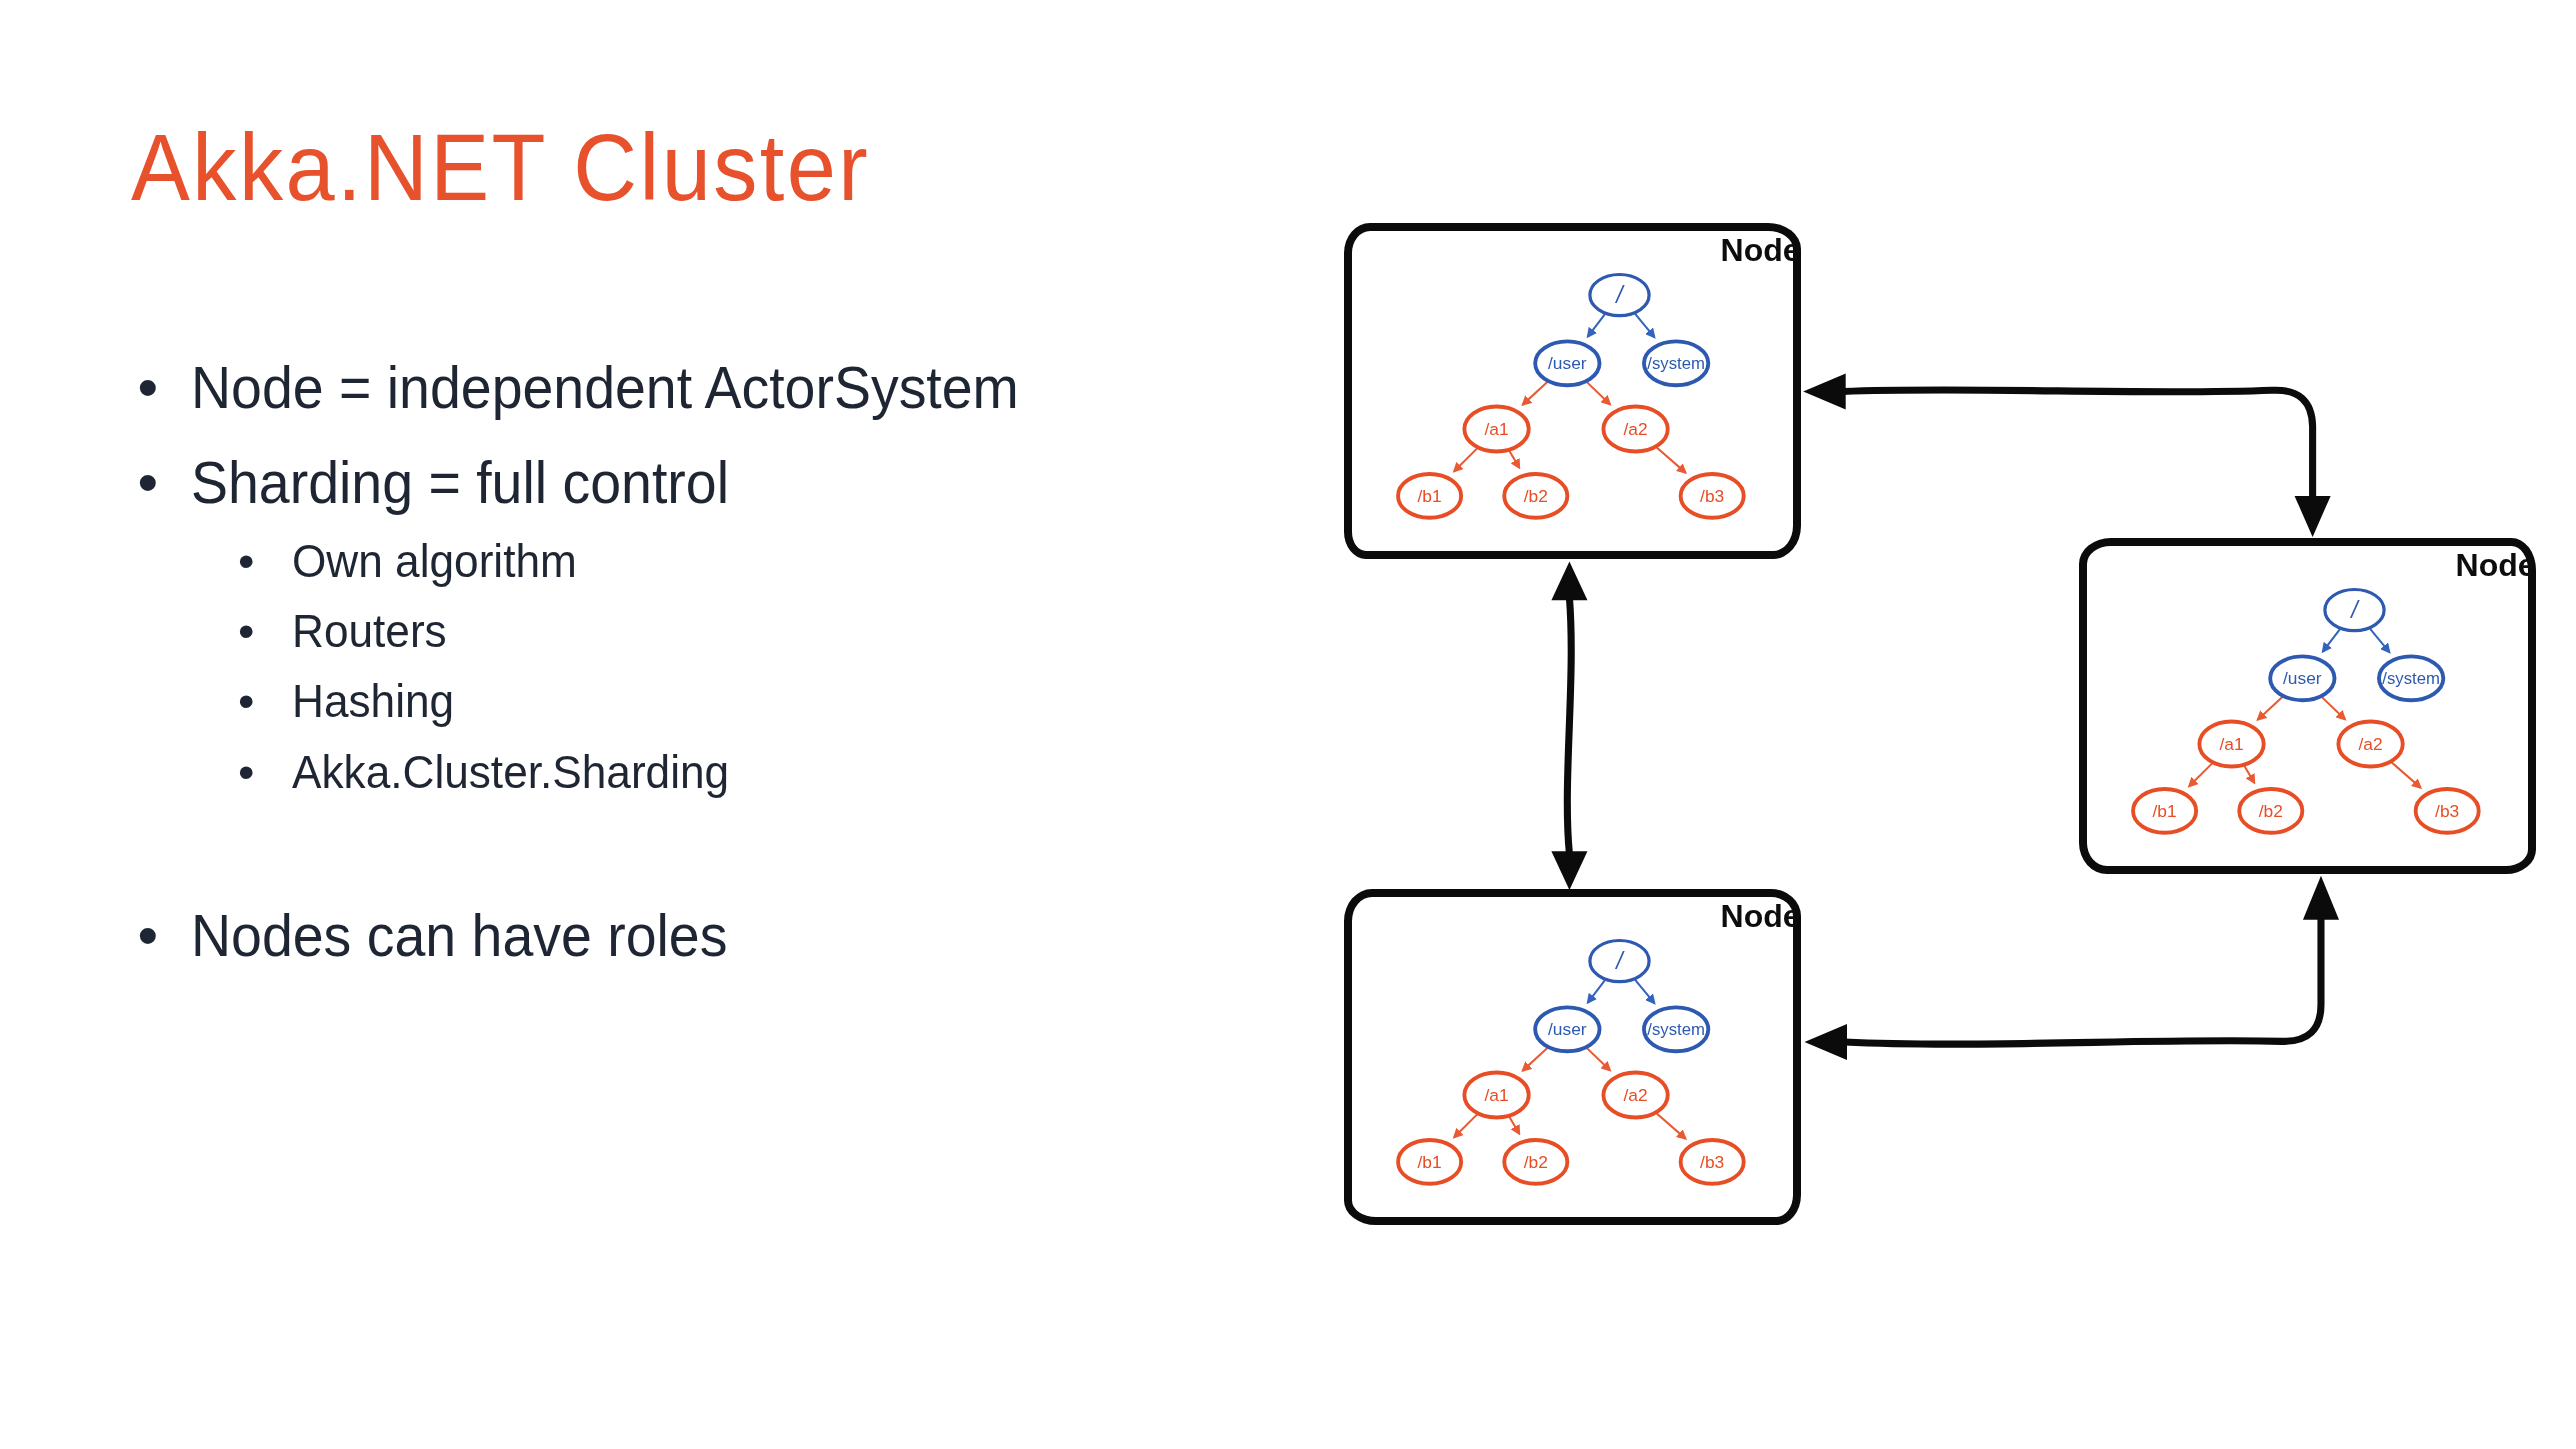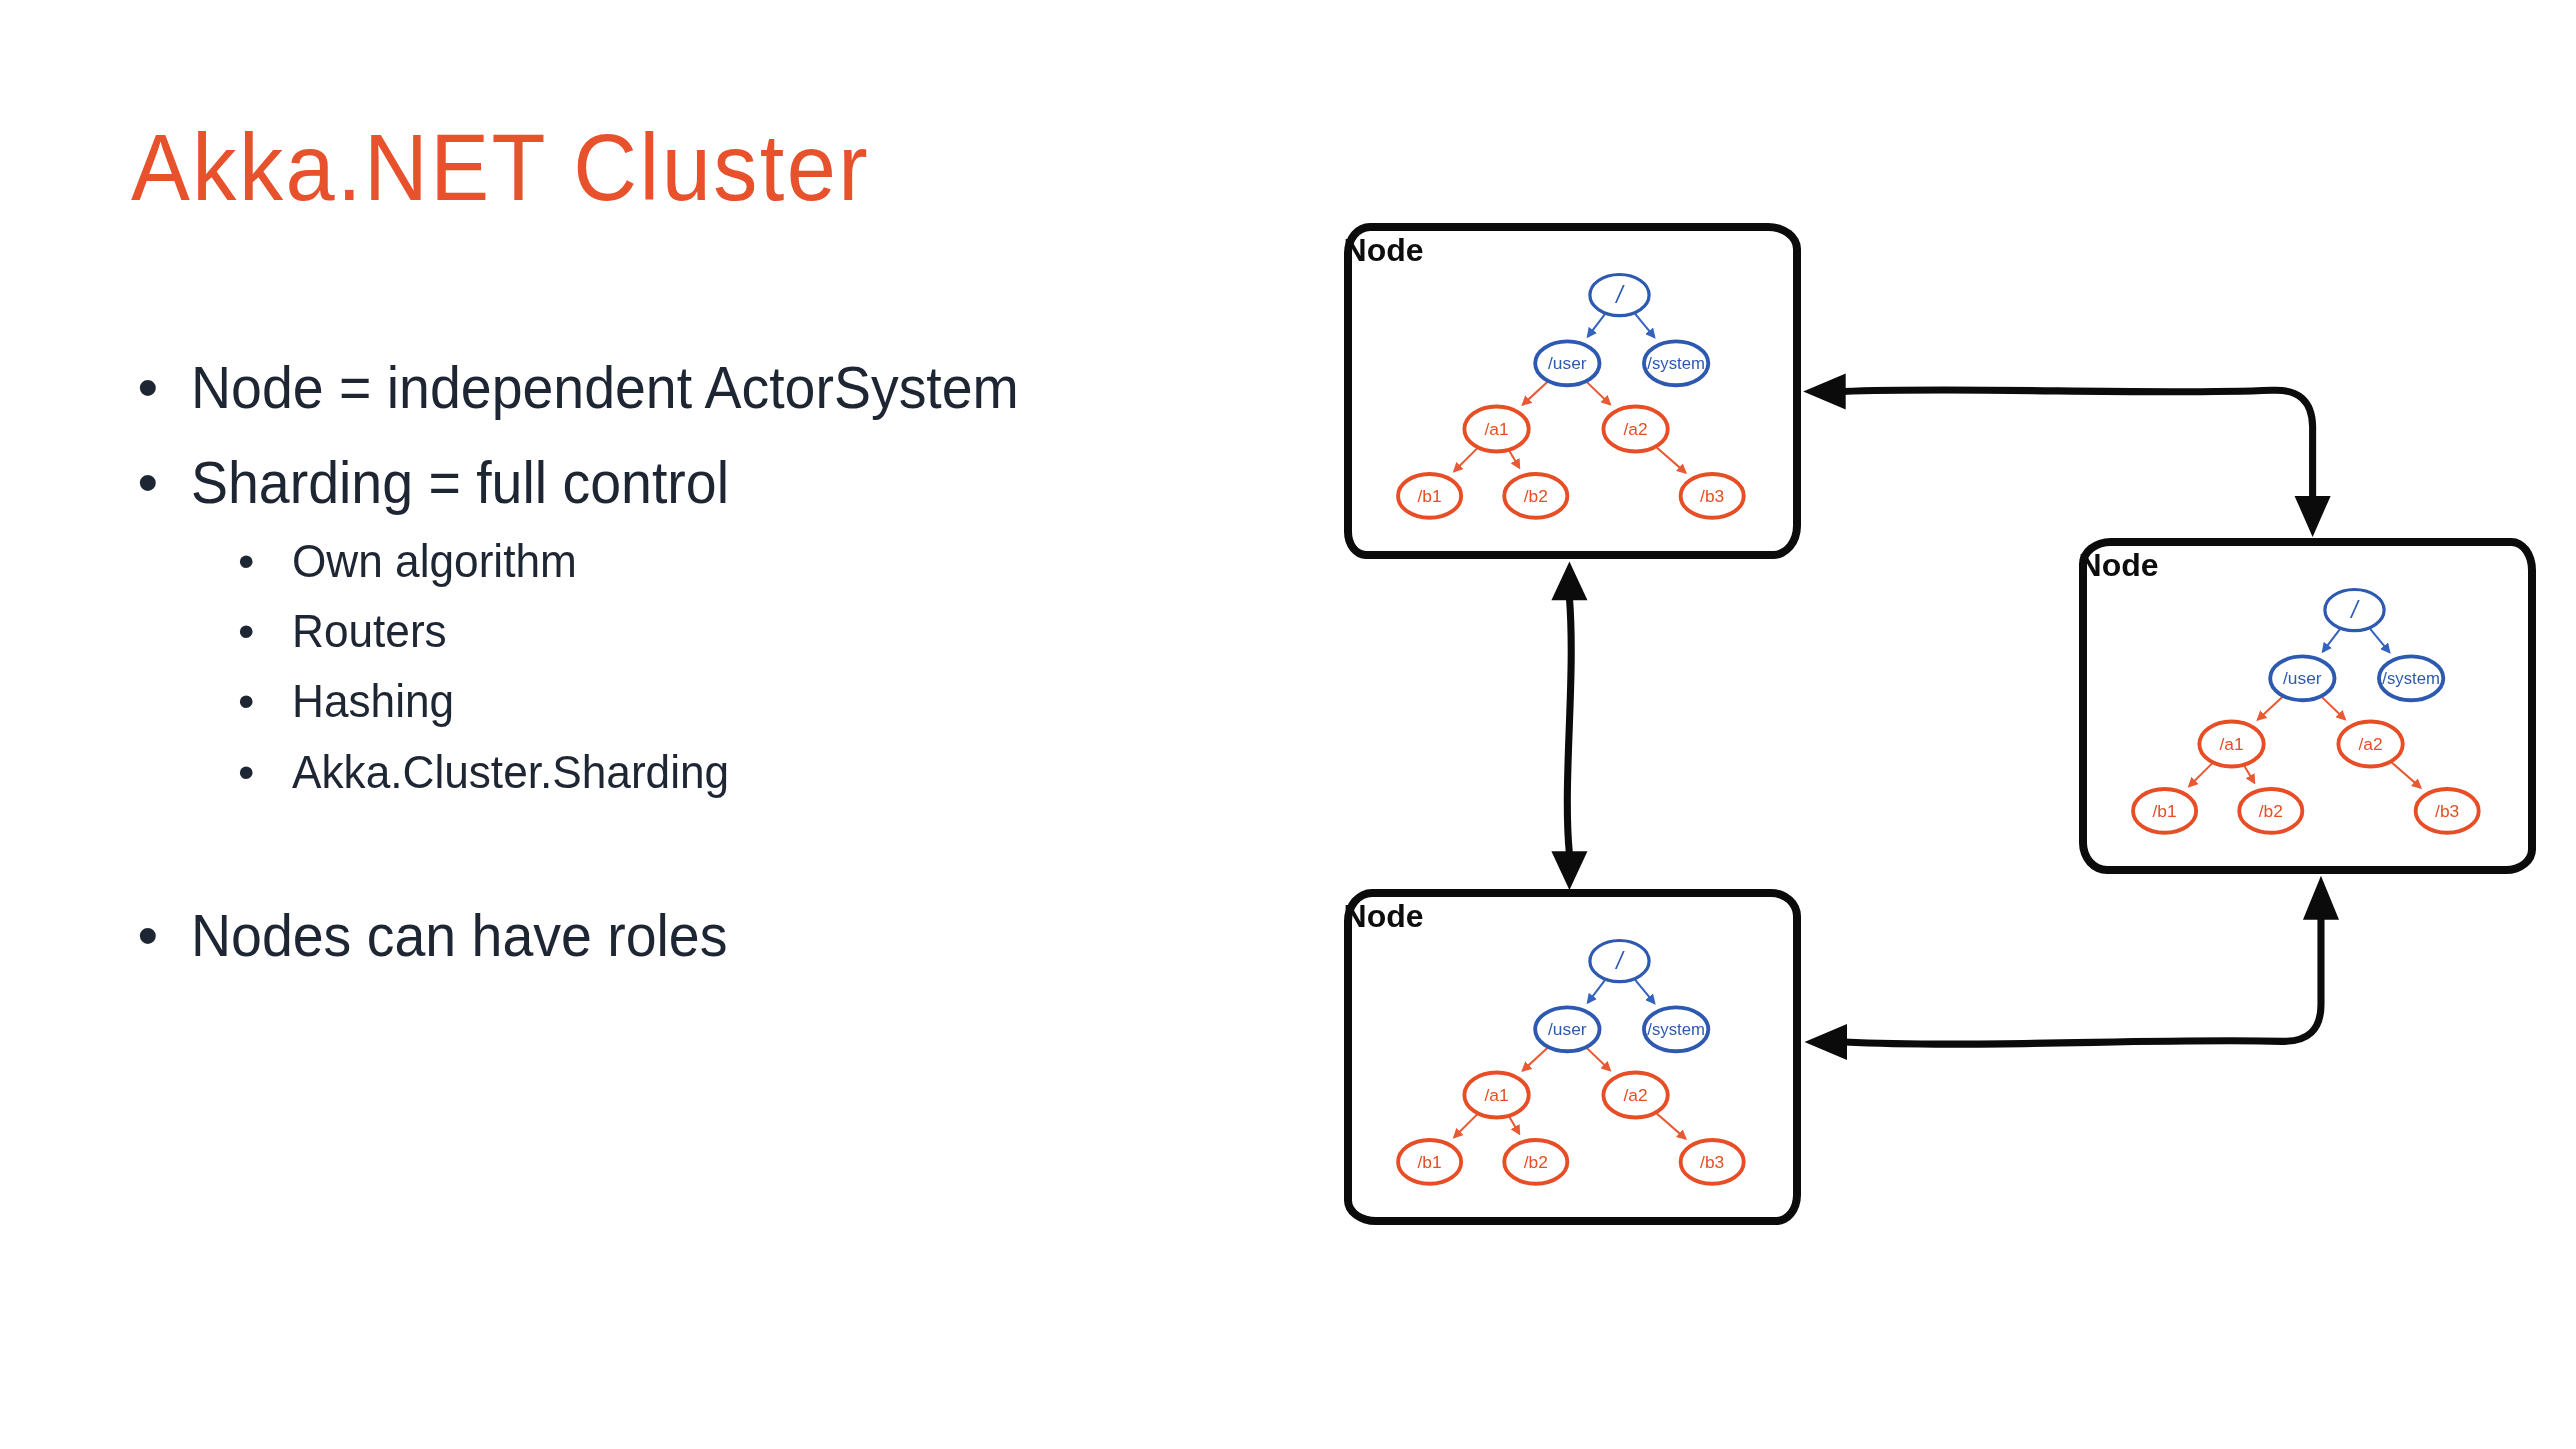--- a/index.html
+++ b/index.html
@@ -23,21 +23,21 @@
 
   
   .node-box{
     position:absolute;width:457px;height:336px;box-sizing:border-box;
     border:8.4px solid #0b0b0b;background:#ffffff;
   }
   .node-box.r1{border-radius:26px 33px 28px 22px / 30px 26px 33px 27px;}
   .node-box.r2{border-radius:32px 24.5px 30px 28px / 26px 32px 24.5px 31px;}
   .node-box.r3{border-radius:28px 30px 24.5px 32px / 32px 27px 30px 24.5px;}
   .node-box-title{
-    position:absolute;left:-8.4px;top:1.3px;width:457px;text-align:left;
+    position:absolute;left:-8.4px;top:1.3px;width:457px;text-align:right;
     font-size:32px;line-height:36px;font-weight:700;color:#0d0d0d;
     letter-spacing:0px;
   }
   .tree-svg{position:absolute;left:-8.4px;top:-8.4px;}
   #connector-layer{position:absolute;left:0;top:0;}
 </style>
 </head>
 <body>
 
 <div id="slide">

